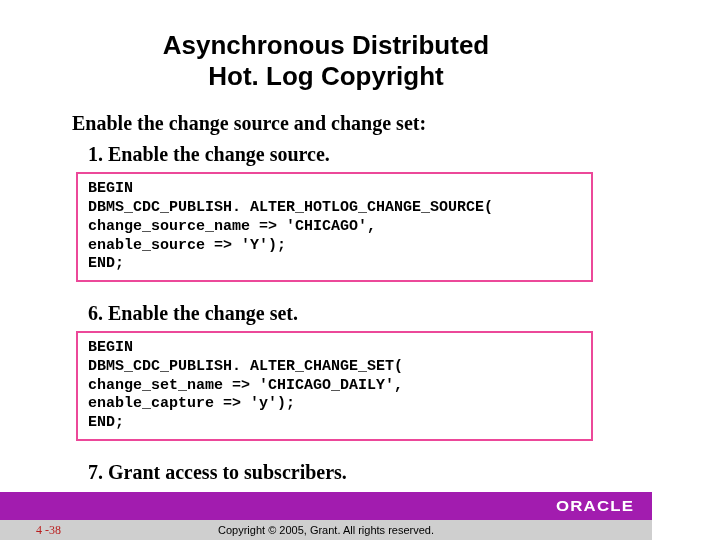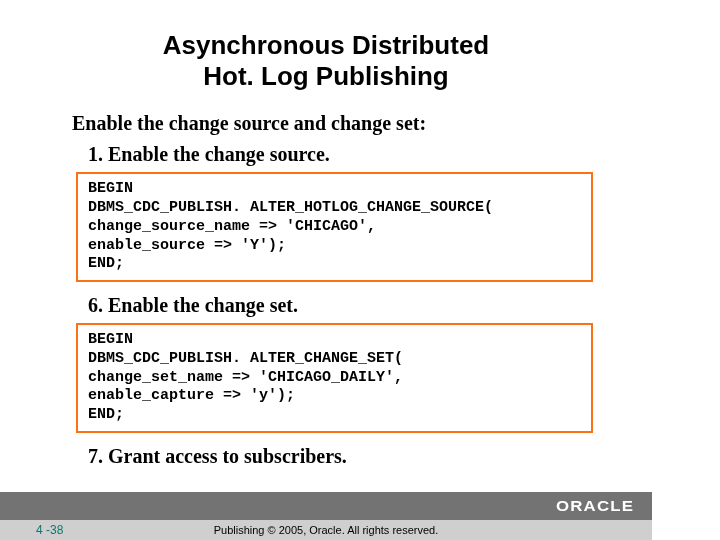--- a/index.html
+++ b/index.html
@@ -2,35 +2,35 @@
 <html><head>
 <meta charset="utf-8">
 <style>
   * { box-sizing: border-box; margin: 0; padding: 0; }
   html, body { width: 720px; height: 540px; font-family: Arial, Helvetica, sans-serif; background: #fff; color: #000; }
   .slide { width: 652px; height: 540px; position: relative; background: #fff; }
   .title { text-align: center; font-weight: bold; font-size: 26px; line-height: 1.2; padding-top: 30px; }
   .body { padding: 20px 55px 0 72px; }
   .subhead { font-weight: bold; font-size: 20px; margin-bottom: 6px; font-family: Liberation Serif, serif; }
   .step { font-weight: bold; font-size: 20px; margin: 8px 0 6px 16px; font-family: Liberation Serif, serif; }
-  .codebox { border: 2px solid #f97316; background: #fff; padding: 6px 10px; font-family: "Courier New", Courier, monospace; font-weight: bold; font-size: 15px; line-height: 1.25; white-space: pre; margin: 0 4px 12px 4px; }
+  .codebox { border: 2px solid #ec4899; background: #fff; padding: 6px 10px; font-family: "Courier New", Courier, monospace; font-weight: bold; font-size: 15px; line-height: 1.25; white-space: pre; margin: 0 4px 20px 4px; }
   .footer { position: absolute; left: 0; bottom: 0; width: 100%; }
-  .redbar { height: 28px; background: #737373; display: flex; align-items: center; justify-content: flex-end; padding-right: 18px; }
+  .redbar { height: 28px; background: #a21caf; display: flex; align-items: center; justify-content: flex-end; padding-right: 18px; }
   .logo-oracle { color: #fff; font-family: Arial, sans-serif; font-weight: 900; letter-spacing: 1px; font-size: 14px; transform: scaleX(1.2); transform-origin: right center; }
   .greybar { height: 20px; background: #cfcfcf; display: flex; align-items: center; justify-content: center; color: #000; font-size: 11px; position: relative; }
-  .pageno { position: absolute; left: 36px; top: 50%; transform: translateY(-50%); font-size: 12px; color: #0f766e; }
+  .pageno { position: absolute; left: 36px; top: 50%; transform: translateY(-50%); font-size: 12px; color: #b91c1c; font-family: Liberation Serif, serif; }
 </style>
 </head>
 <body>
 
 <div class="slide">
 
   <div class="title">
     <div>Asynchronous Distributed</div>
-    <div>Hot. Log Publishing</div>
+    <div>Hot. Log Copyright</div>
   </div>
 
   <div class="body">
     <div class="subhead">Enable the change source and change set:</div>
 
     <div class="step">1.  Enable the change source.</div>
     <div class="codebox">BEGIN
 DBMS_CDC_PUBLISH. ALTER_HOTLOG_CHANGE_SOURCE(
 change_source_name =&gt; 'CHICAGO',
 enable_source =&gt; 'Y');
@@ -45,17 +45,17 @@
 
     <div class="step">7.  Grant access to subscribers.</div>
   </div>
 
   <div class="footer">
     <div class="redbar">
       <span class="logo-oracle">ORACLE</span>
     </div>
     <div class="greybar">
       <span class="pageno">4 -38</span>
-      <span>Publishing © 2005, Oracle. All rights reserved.</span>
+      <span>Copyright © 2005, Grant. All rights reserved.</span>
     </div>
   </div>
 
 </div>
 
 </body></html>

